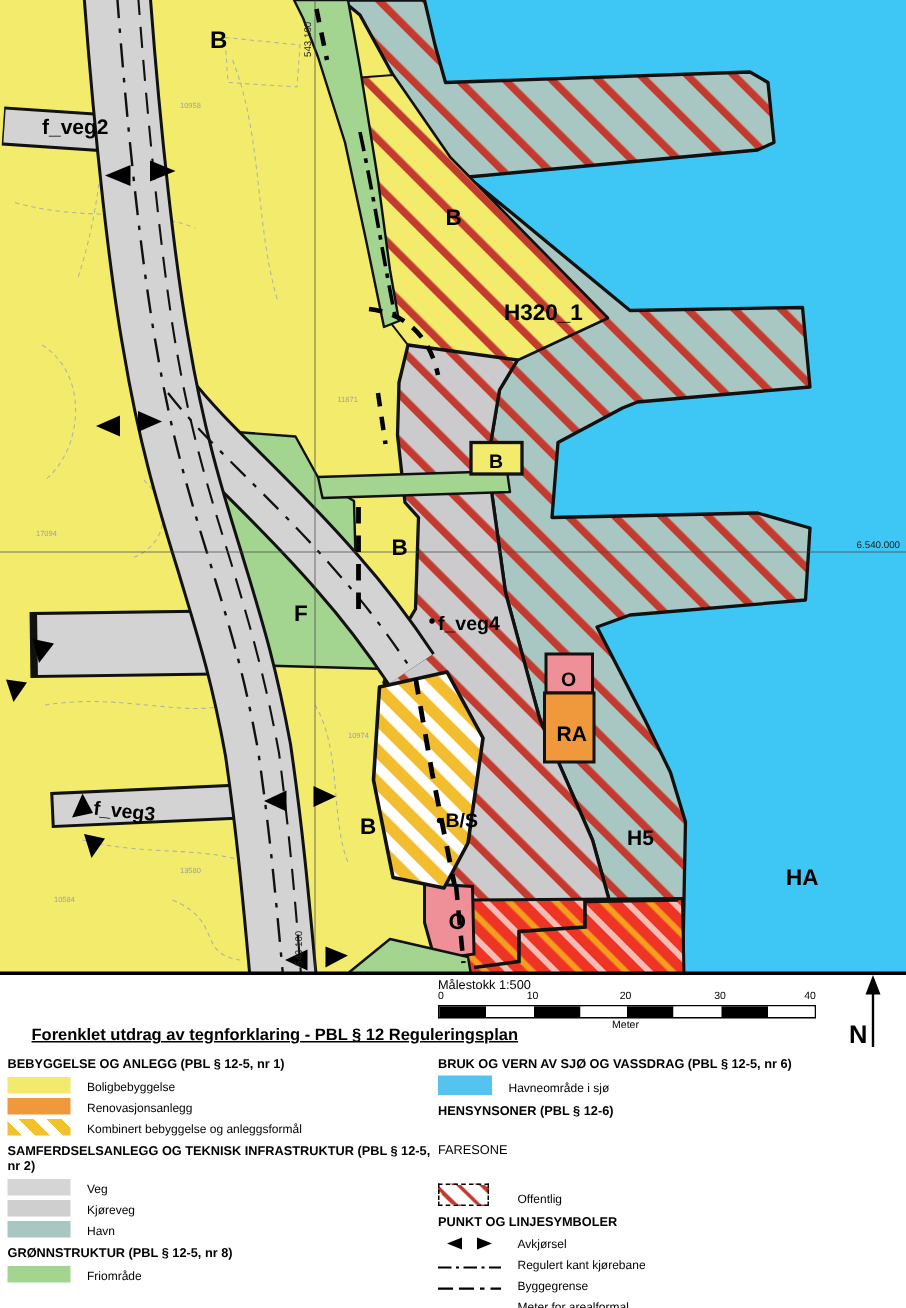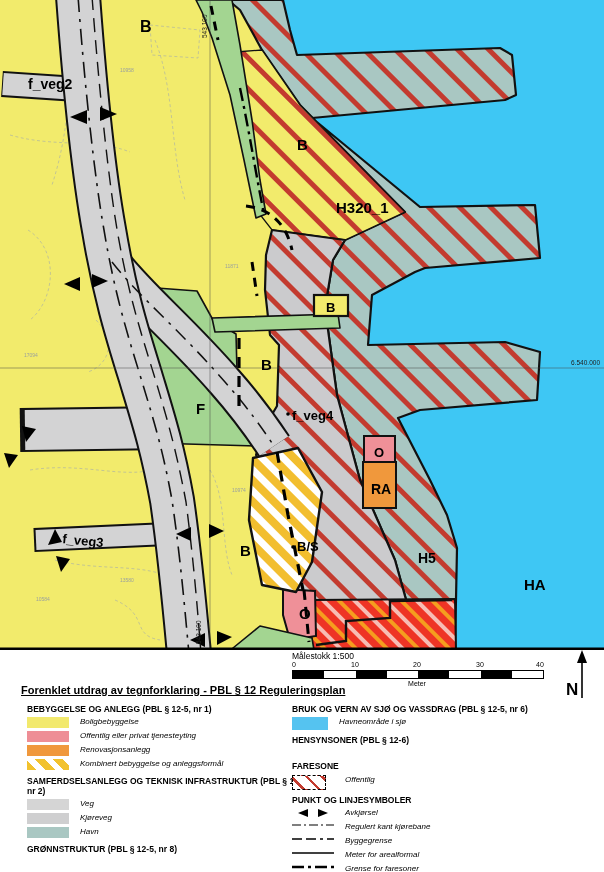--- a/index.html
+++ b/index.html
@@ -3,25 +3,25 @@
 <meta charset="utf-8">
 <style>
   html,body{margin:0;padding:0;background:#fff;}
   .stage{position:relative;width:604px;height:872px;background:#fff;overflow:hidden;
          font-family:"Liberation Sans",sans-serif;color:#000;}
   #map{position:absolute;top:0;left:0;display:block;}
   .map-label{font-family:"Liberation Sans",sans-serif;font-weight:bold;fill:#000;}
   .coord-label{font-family:"Liberation Sans",sans-serif;fill:#222;font-weight:normal;}
   .parcel-label{font-family:"Liberation Sans",sans-serif;fill:#8b94a6;opacity:.85;}
   .legend-title{position:absolute;left:21px;top:684px;font-size:11px;font-weight:bold;text-decoration:underline;}
-  .col-left{position:absolute;left:5px;top:699px;width:285px;margin-left:22px;}
+  .col-left{position:absolute;left:5px;top:699px;width:285px;}
   .col-right{position:absolute;left:292px;top:699px;width:310px;}
   .lg-head{font-size:8.5px;font-weight:bold;margin:5px 0 2px 0;line-height:1.25;}
-  .lg-sub{font-size:8.5px;font-weight:bold;margin:1px 0 4px 0;}
-  .lg-row{display:flex;align-items:flex-start;margin:2px 0;min-height:12px;font-style:italic;}
+  .lg-sub{font-size:8.5px;font-weight:normal;margin:1px 0 18px 0;}
+  .lg-row{display:flex;align-items:flex-end;margin:2px 0;min-height:12px;}
   .sw{width:42px;height:11px;margin-right:11px;flex:none;}
   .sw-bolig{background:#F2E96D;}
   .sw-off{background:#EE8E96;}
   .sw-ren{background:#F0983C;}
   .sw-komb{background:repeating-linear-gradient(45deg,#F2C22E 0 7px,#ffffff 7px 13px);}
   .sw-veg{background:#D5D5D5;}
   .sw-kjv{background:#CFCFD0;}
   .sw-havn{background:#A9C7C2;}
   .sw-fri{background:#A3D591;}
   .sw-sjo{background:#55C3F0;width:36px;height:13px;}
@@ -231,24 +231,20 @@
 
 <div class="legend-title">Forenklet utdrag av tegnforklaring - PBL § 12 Reguleringsplan</div>
 
 <div class="col-left">
   <div class="lg-head">BEBYGGELSE OG ANLEGG (PBL § 12-5, nr 1)</div>
   <div class="lg-row">
     <span class="sw sw-bolig"></span>
     <span class="lg-lab">Boligbebyggelse</span>
   </div>
   <div class="lg-row">
-    <span class="sw sw-off"></span>
-    <span class="lg-lab">Offentlig eller privat tjenesteyting</span>
-  </div>
-  <div class="lg-row">
     <span class="sw sw-ren"></span>
     <span class="lg-lab">Renovasjonsanlegg</span>
   </div>
   <div class="lg-row">
     <span class="sw sw-komb"></span>
     <span class="lg-lab">Kombinert bebyggelse og anleggsformål</span>
   </div>
 
   <div class="lg-head">SAMFERDSELSANLEGG OG TEKNISK INFRASTRUKTUR (PBL § 12-5, nr 2)</div>
   <div class="lg-row">
@@ -258,20 +254,24 @@
   <div class="lg-row">
     <span class="sw sw-kjv"></span>
     <span class="lg-lab">Kjøreveg</span>
   </div>
   <div class="lg-row">
     <span class="sw sw-havn"></span>
     <span class="lg-lab">Havn</span>
   </div>
 
   <div class="lg-head">GRØNNSTRUKTUR (PBL § 12-5, nr 8)</div>
+  <div class="lg-row">
+    <span class="sw sw-fri"></span>
+    <span class="lg-lab">Friområde</span>
+  </div>
 </div>
 
 <div class="col-right">
   <div class="lg-head">BRUK OG VERN AV SJØ OG VASSDRAG (PBL § 12-5, nr 6)</div>
   <div class="lg-row">
     <span class="sw sw-sjo"></span>
     <span class="lg-lab">Havneområde i sjø</span>
   </div>
 
   <div class="lg-head" style="margin-bottom:16px">HENSYNSONER (PBL § 12-6)</div>

